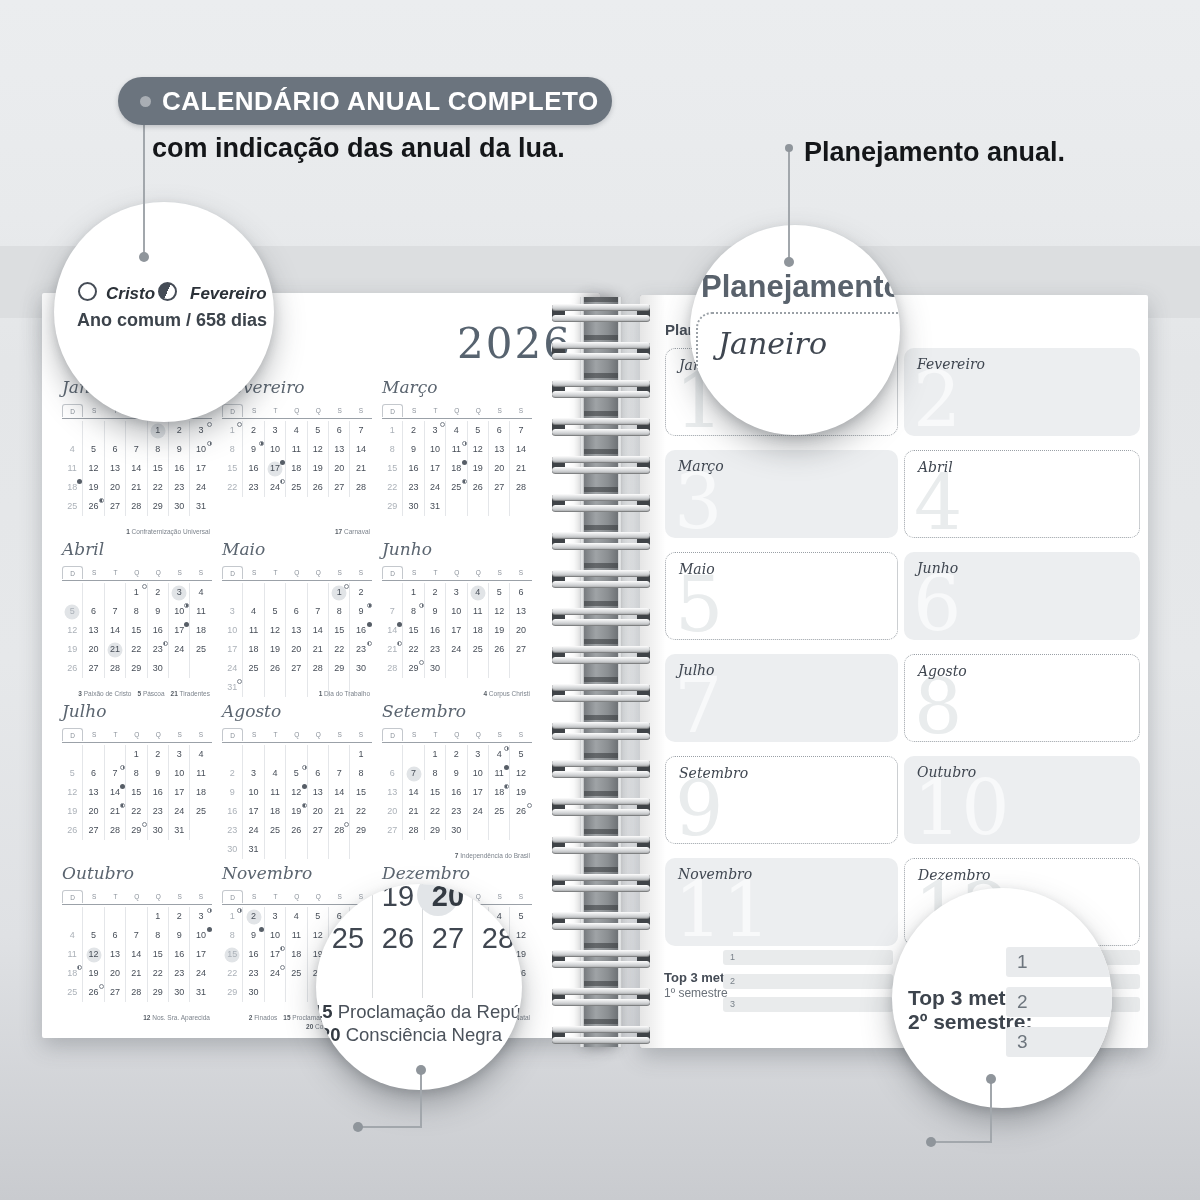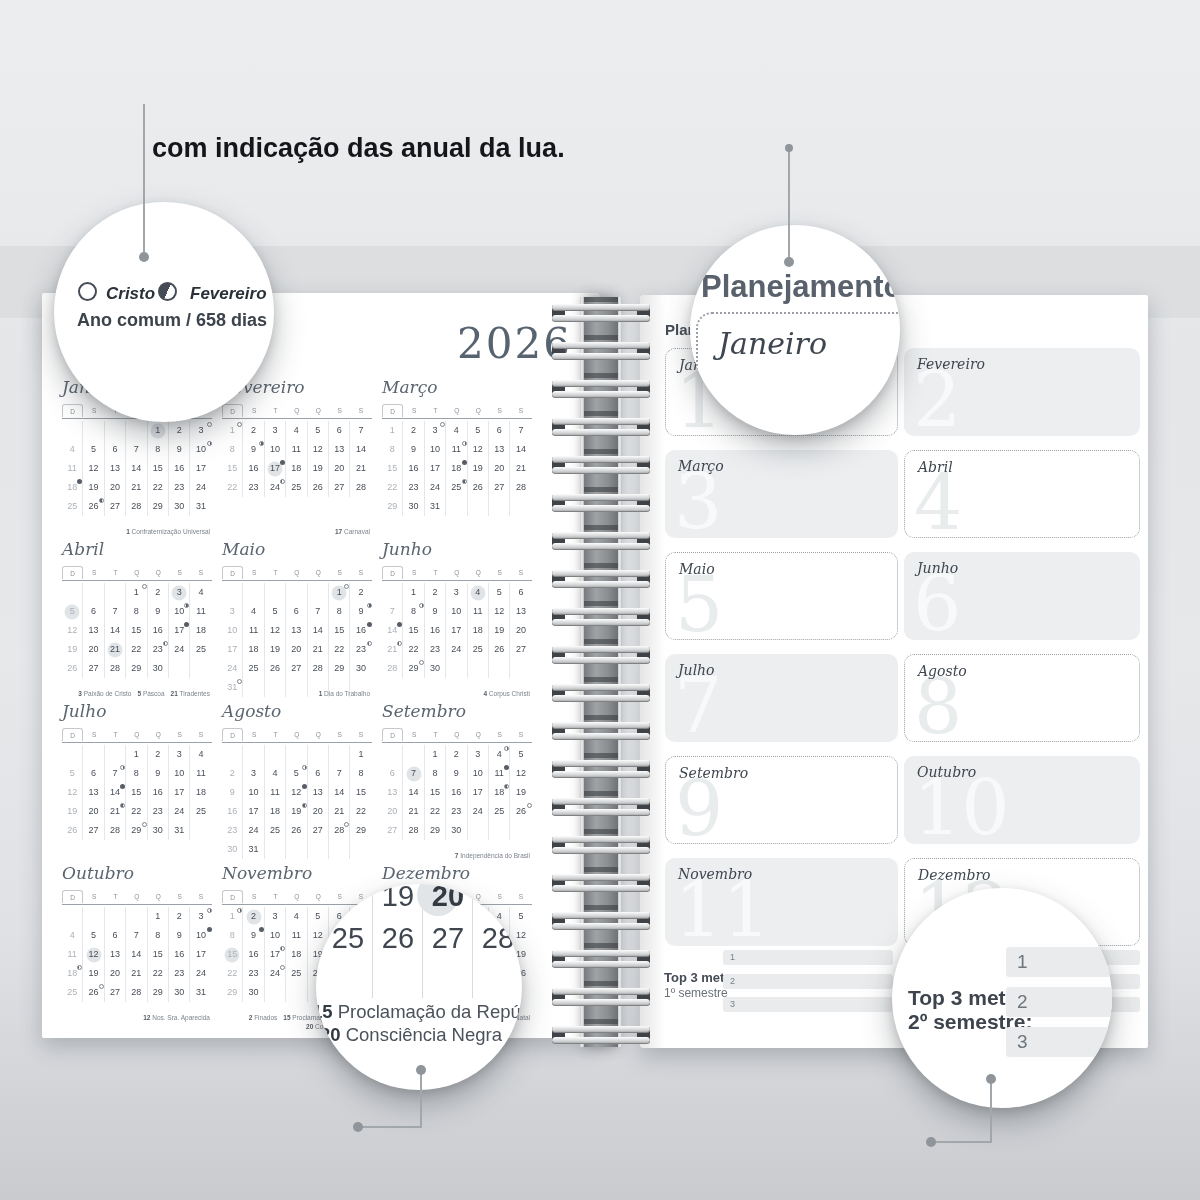--- a/index.html
+++ b/index.html
@@ -1089,14 +1089,19 @@
   <div class="cdot" style="left:784px;top:257px;"></div>
   <div class="cline" style="left:420px;top:1070px;width:2px;height:58px;"></div>
   <div class="cline" style="left:362px;top:1126px;width:60px;height:2px;"></div>
   <div class="cdot" style="left:416px;top:1065px;"></div>
   <div class="cdot" style="left:353px;top:1122px;"></div>
   <div class="cline" style="left:990px;top:1079px;width:2px;height:64px;"></div>
   <div class="cline" style="left:934px;top:1141px;width:58px;height:2px;"></div>
   <div class="cdot" style="left:986px;top:1074px;"></div>
   <div class="cdot" style="left:926px;top:1137px;"></div>
 
+  <div class="abs pill">
+    <div class="pill-dot"></div>
+    <div class="pill-txt">CALENDÁRIO ANUAL COMPLETO</div>
+  </div>
   <div class="blabel" style="left:152px;top:133px;">com indicação das anual da lua.</div>
+  <div class="blabel" style="left:804px;top:137px;">Planejamento anual.</div>
 </div>
 
 </body></html>

